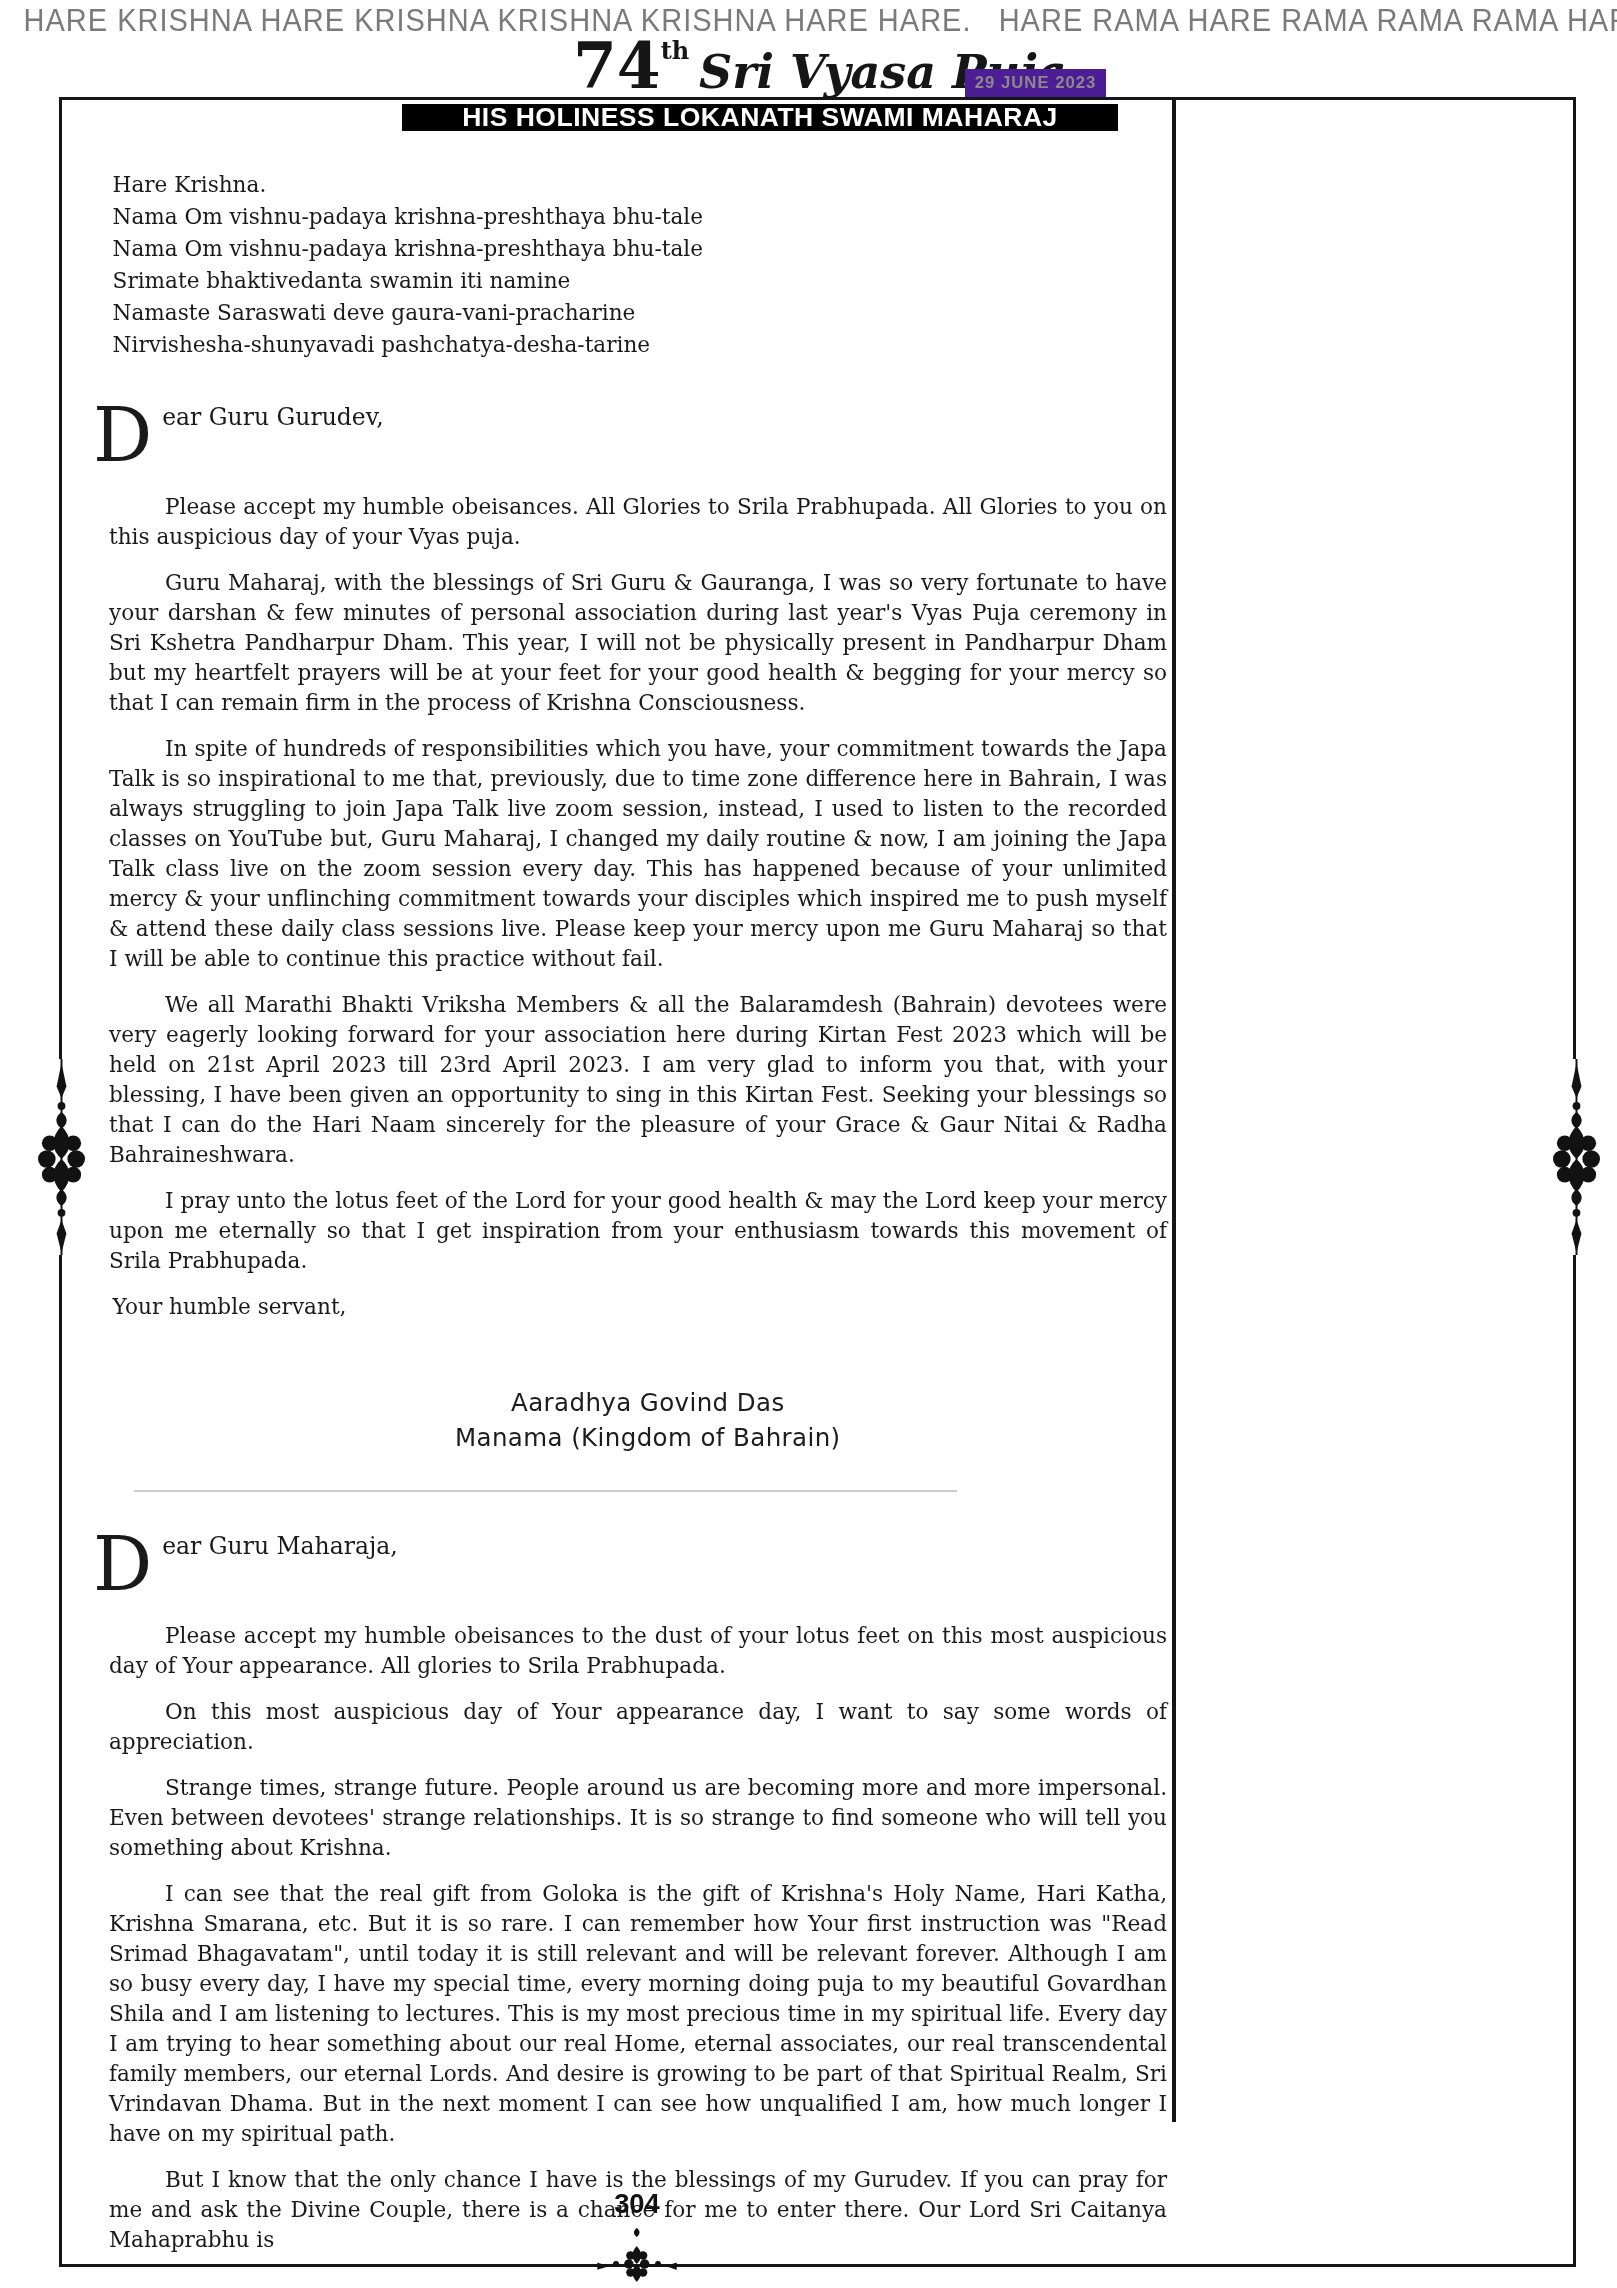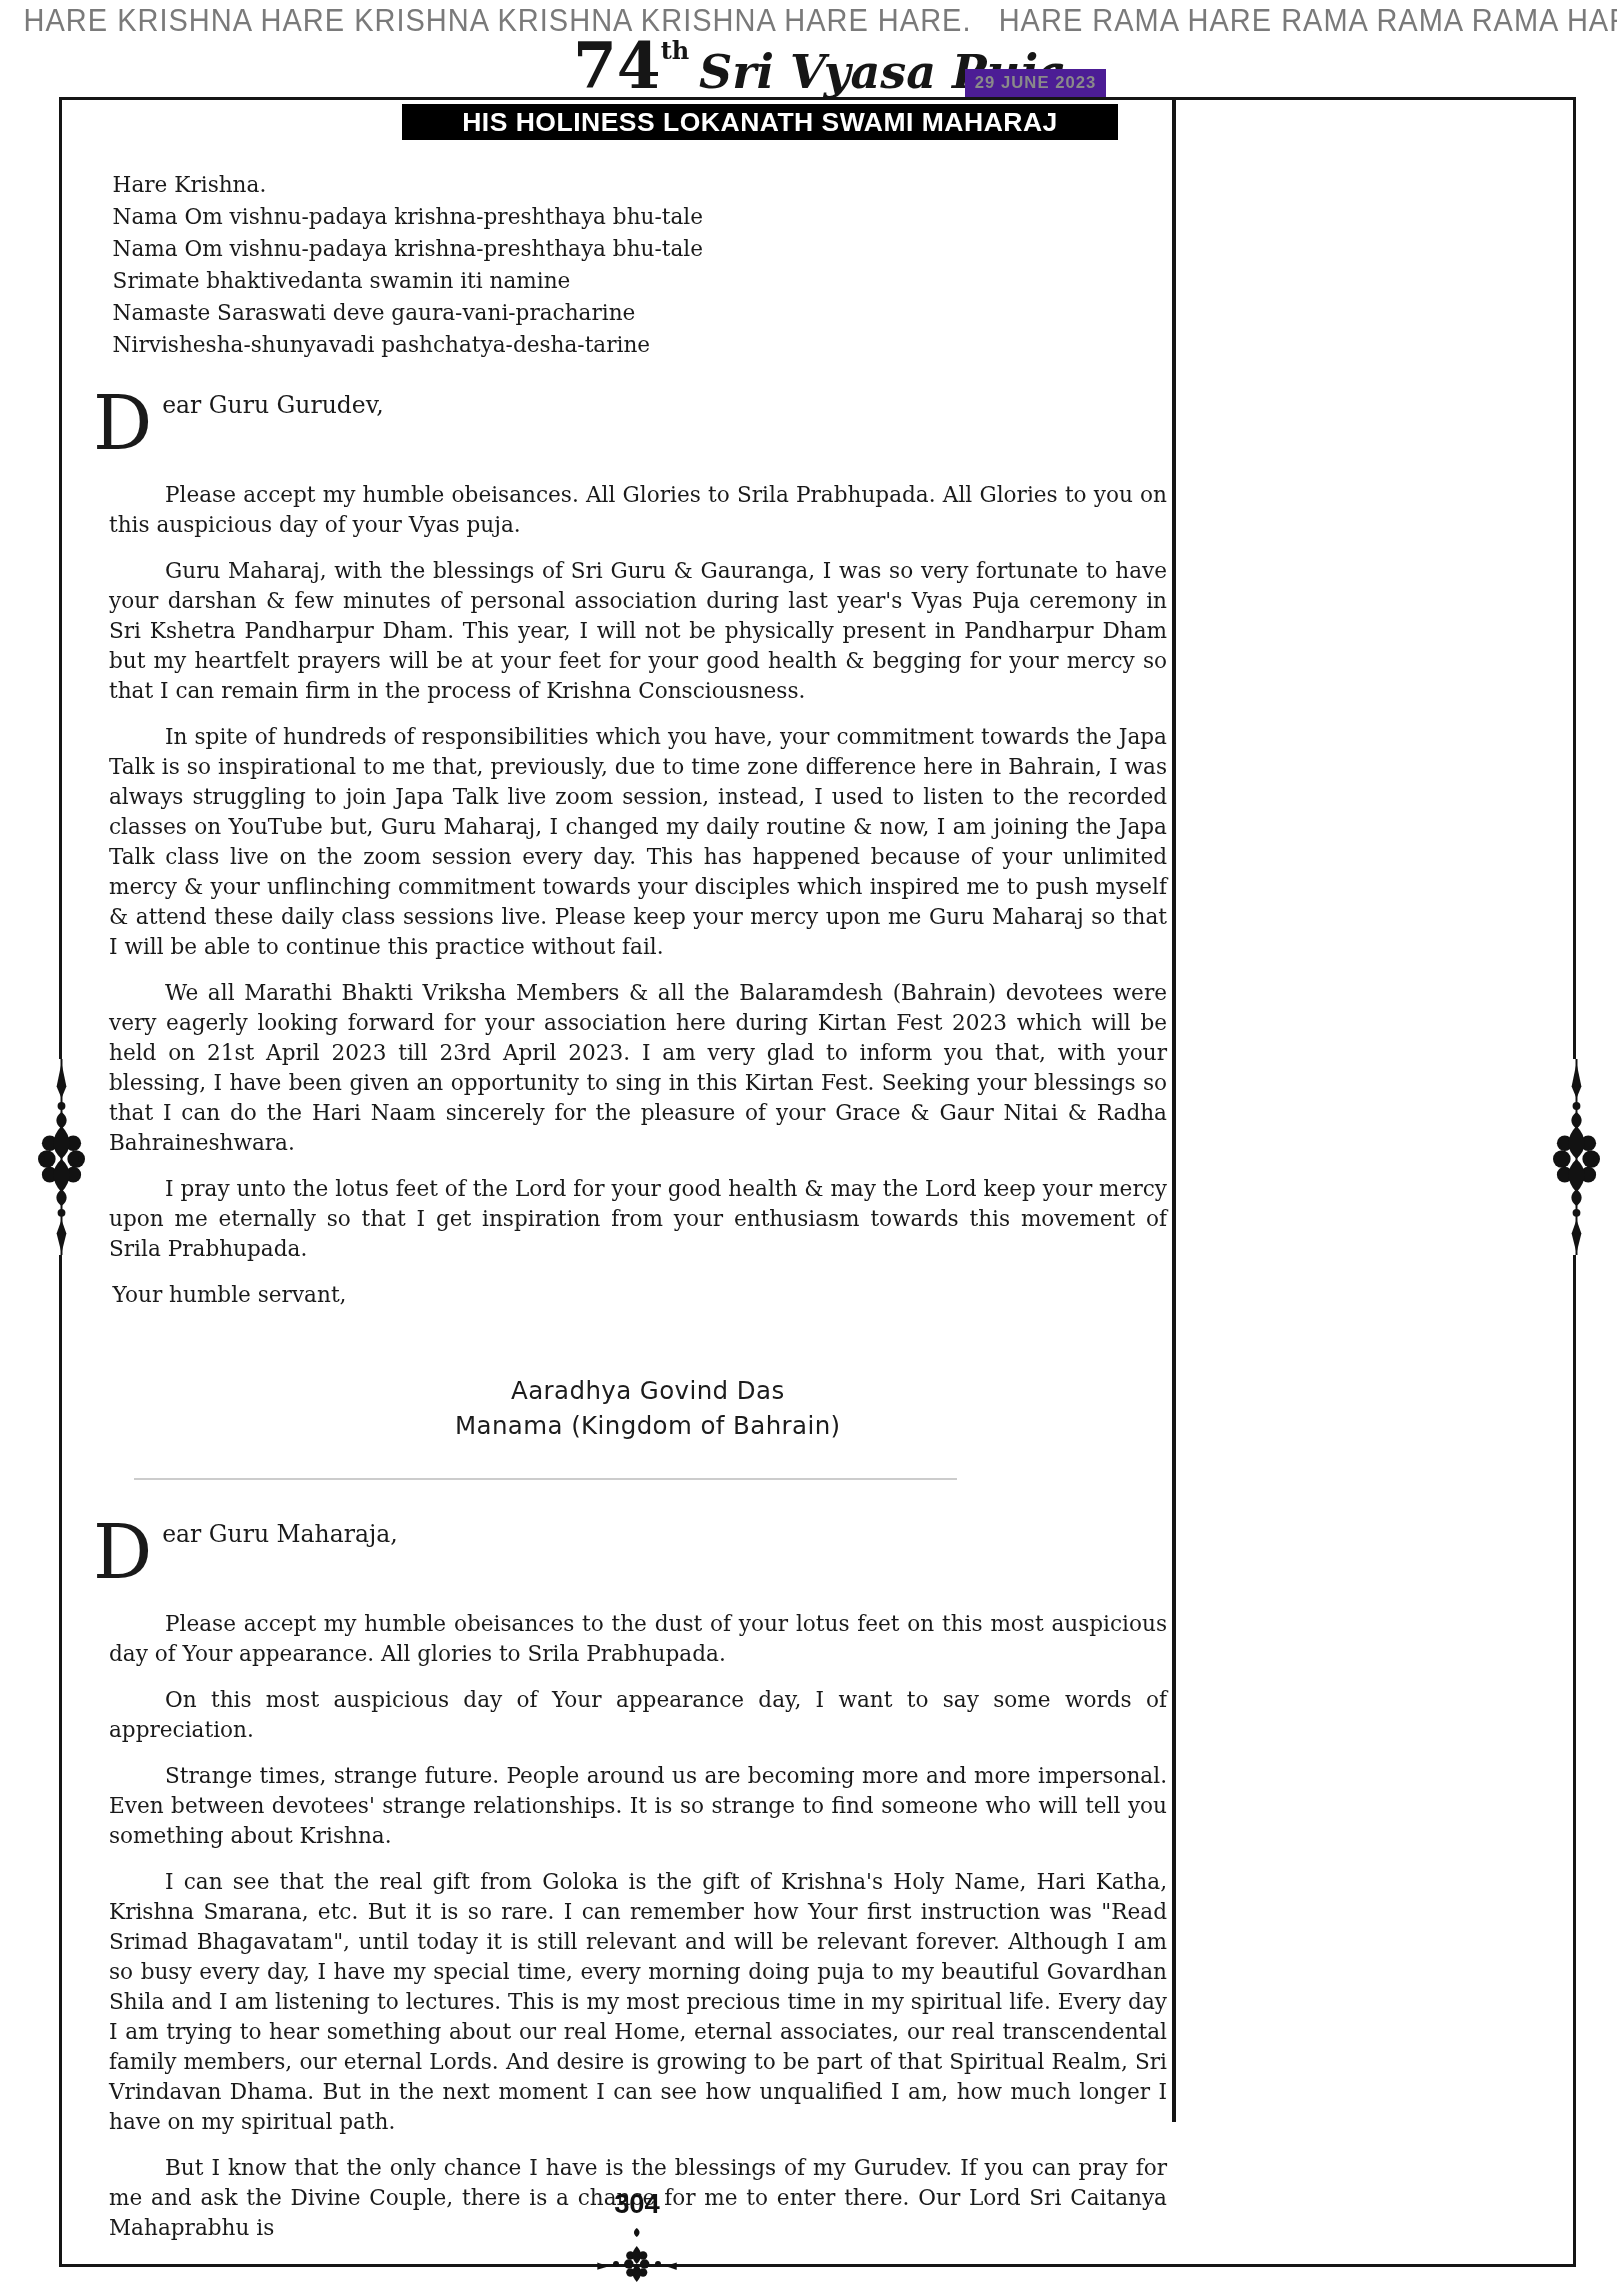--- a/index.html
+++ b/index.html
@@ -21,21 +21,21 @@
   .title-ord { font-family:"DejaVu Serif", serif; font-weight:bold; font-size:24px; position:relative; top:-29px; }
   .title-name { font-family:"DejaVu Serif", serif; font-weight:bold; font-style:italic; font-size:46px; margin-left:9.8px; }
   .date-badge {
     position:absolute; left:965px; top:69px;
     background:#4c1d95; color:#8a8a8a;
     font-family:"Liberation Sans", sans-serif; font-weight:bold; font-size:16.7px;
     padding:3.9px 9.8px; letter-spacing:1px; white-space:nowrap;
   }
   
   .banner {
-    position:absolute; left:402px; top:104px; width:716px; height:36px;
+    position:absolute; left:402px; top:104px; width:716px; height:27px;
     background:#000; color:#fff; display:flex; align-items:center; justify-content:center;
     font-family:"Liberation Sans", sans-serif; font-weight:bold; font-size:26.5px;
     letter-spacing:0.5px; white-space:nowrap;
   }
   
   .rule { position:absolute; background:#151515; }
   .rule-top    { left:59px;  top:97px;  width:1517px; height:2.9px; }
   .rule-left   { left:59px;  top:97px;  width:2.9px;  height:2170px; }
   .rule-right-outer { left:1573px; top:97px; width:2.9px; height:2170px; }
   .rule-right-inner { left:1172px; top:97px; width:3.9px; height:2025px; }
@@ -54,21 +54,21 @@
     display:flex; align-items:center; justify-content:center; gap:4.9px;
   }
   .footer-orn .arrow { font-family:"DejaVu Sans", sans-serif; font-size:14.7px; color:#111; }
   .footer-orn .dot { width:5.9px; height:5.9px; border-radius:50%; background:#111; }
   .footer-orn .orn-svg { width:25.5px; height:74px; }
   
   .content {
     position:absolute; left:93px; top:169px; width:1090px;
     font-size:21.6px; line-height:30px; text-align:justify; color:#1a1a1a;
   }
-  .prayer { padding-left:19.6px; margin:0 0 27px 0; text-align:left; line-height:32px; }
+  .prayer { padding-left:19.6px; margin:0 0 39px 0; text-align:left; line-height:32px; }
   .prayer-line { white-space:nowrap; }
   .salutation { margin:0 0 5.9px 0; min-height:76px; }
   .dropcap {
     float:left; font-family:"DejaVu Serif", serif; font-size:74px; line-height:59px;
     margin:5.9px 9.8px 0 0;
   }
   .salutation-rest { font-size:23.5px; line-height:35px; }
   .para { margin:16px; text-indent:56px; clear:both; }
   .closing { margin:0; padding-left:19.6px; text-align:left; clear:both; }
   .signature {

